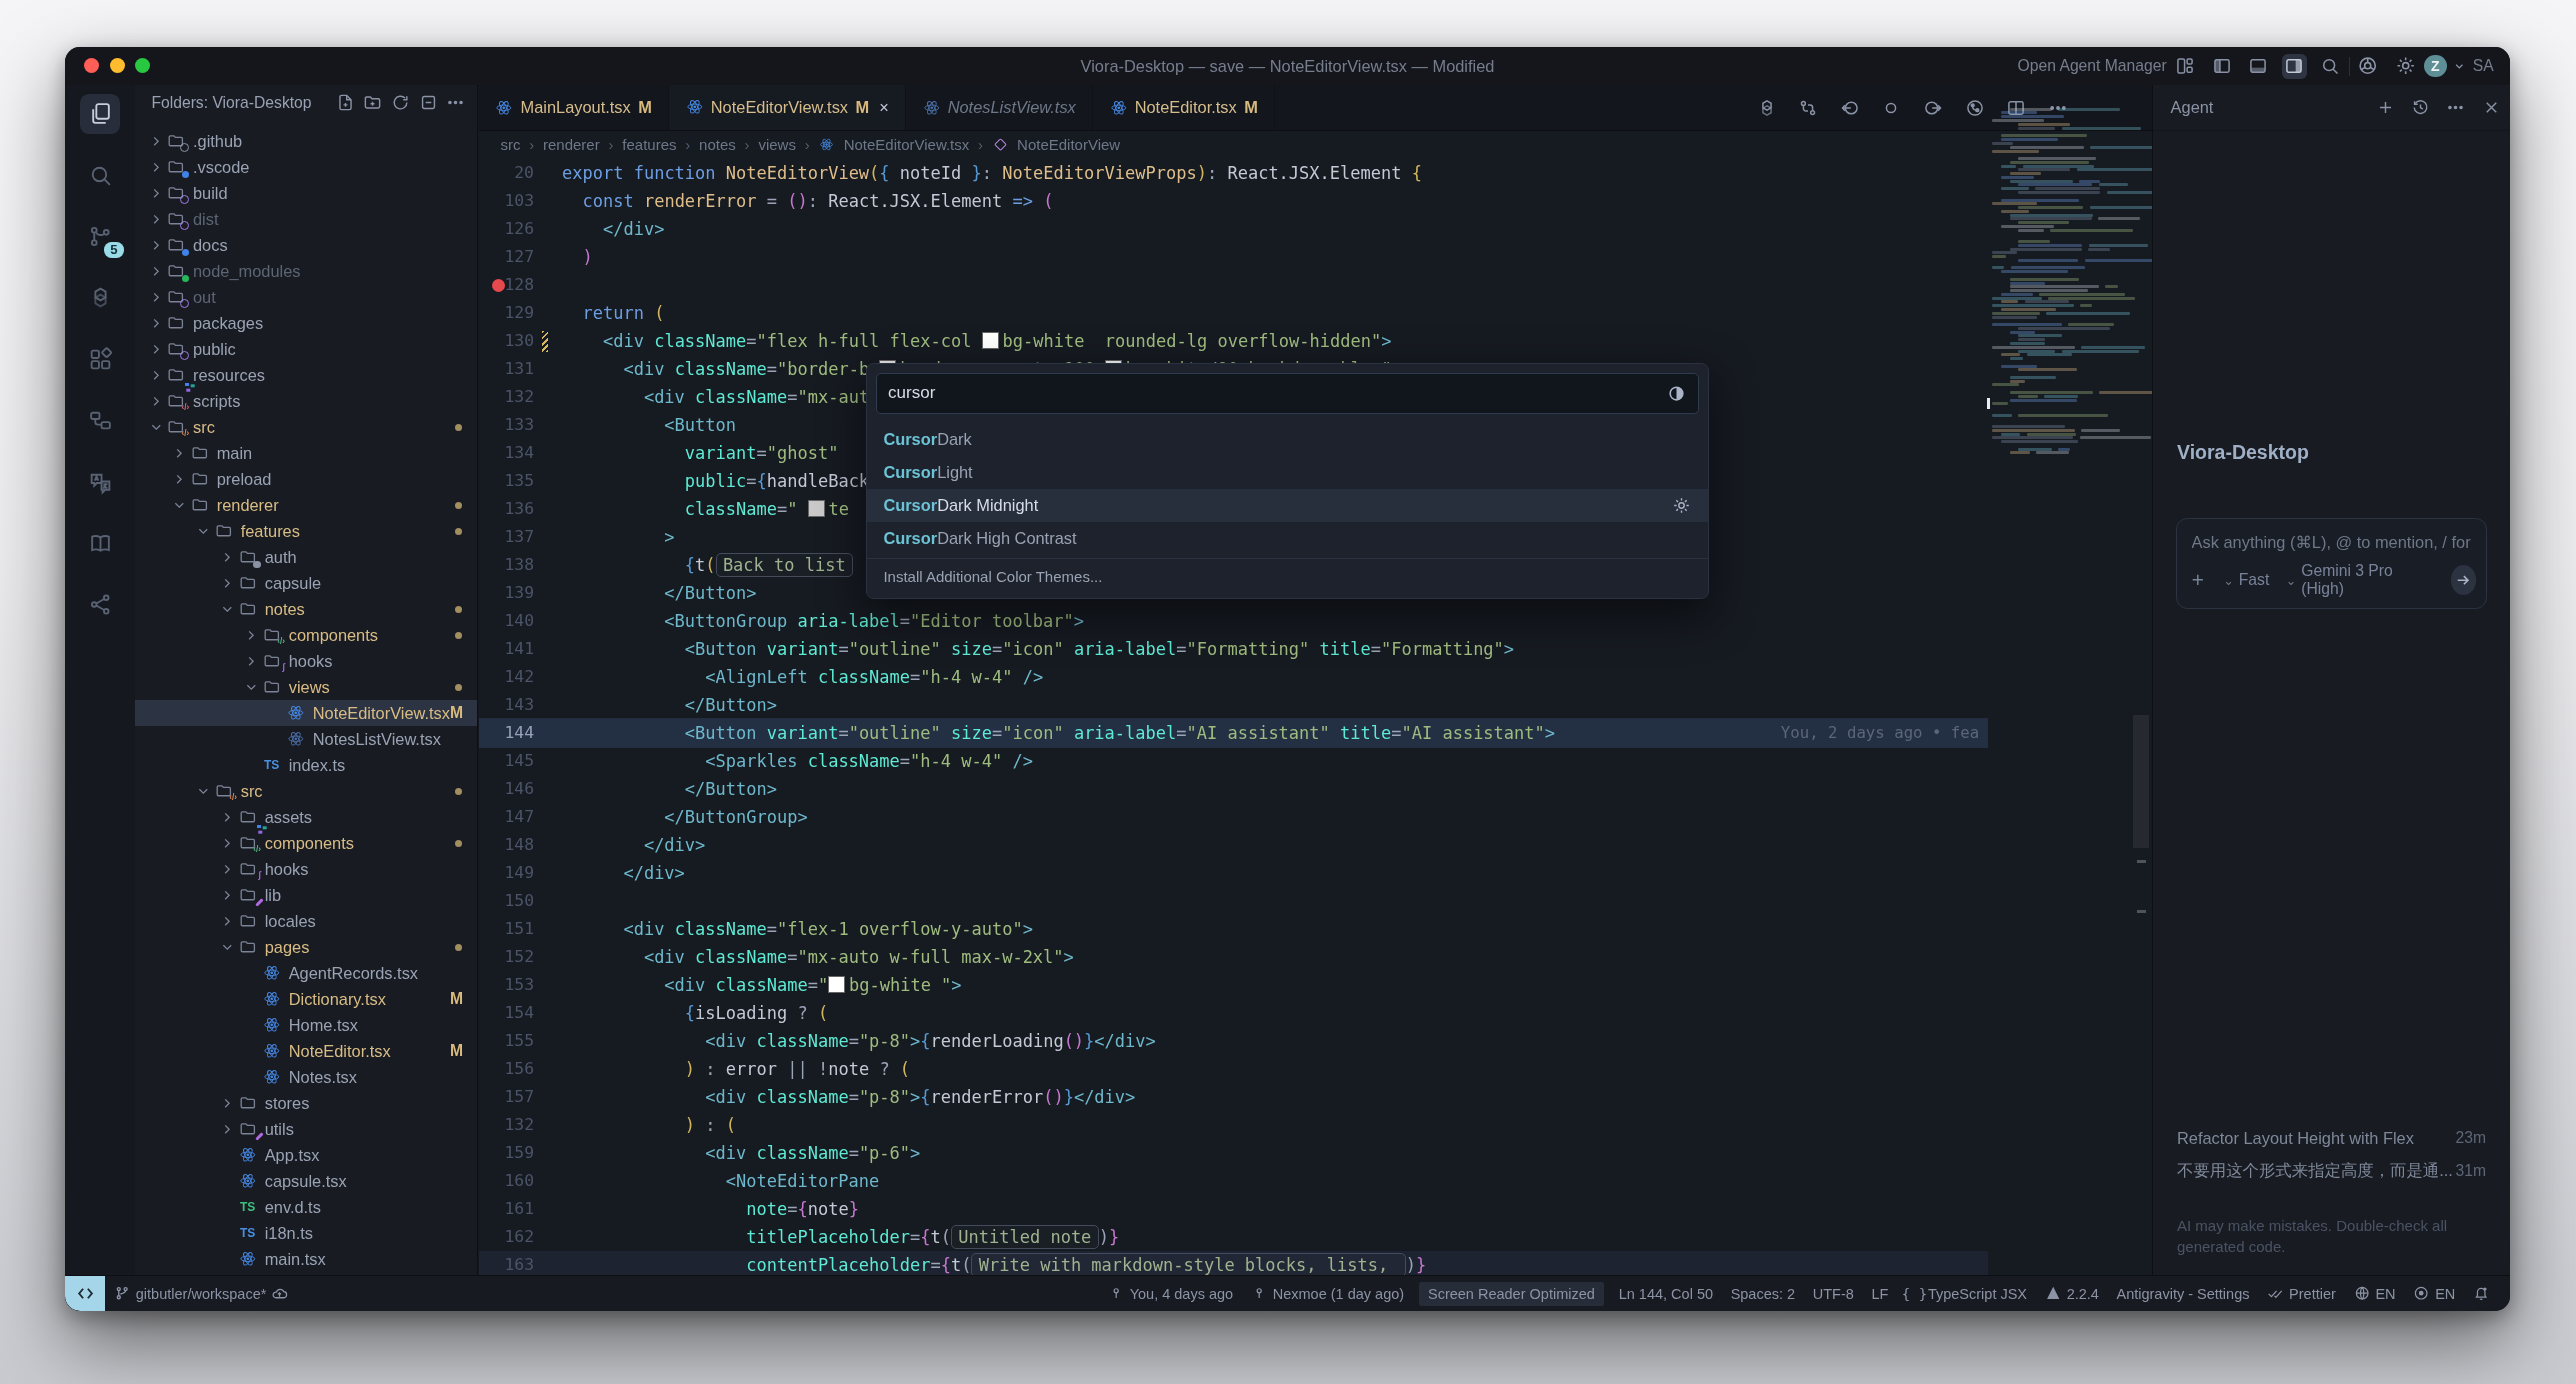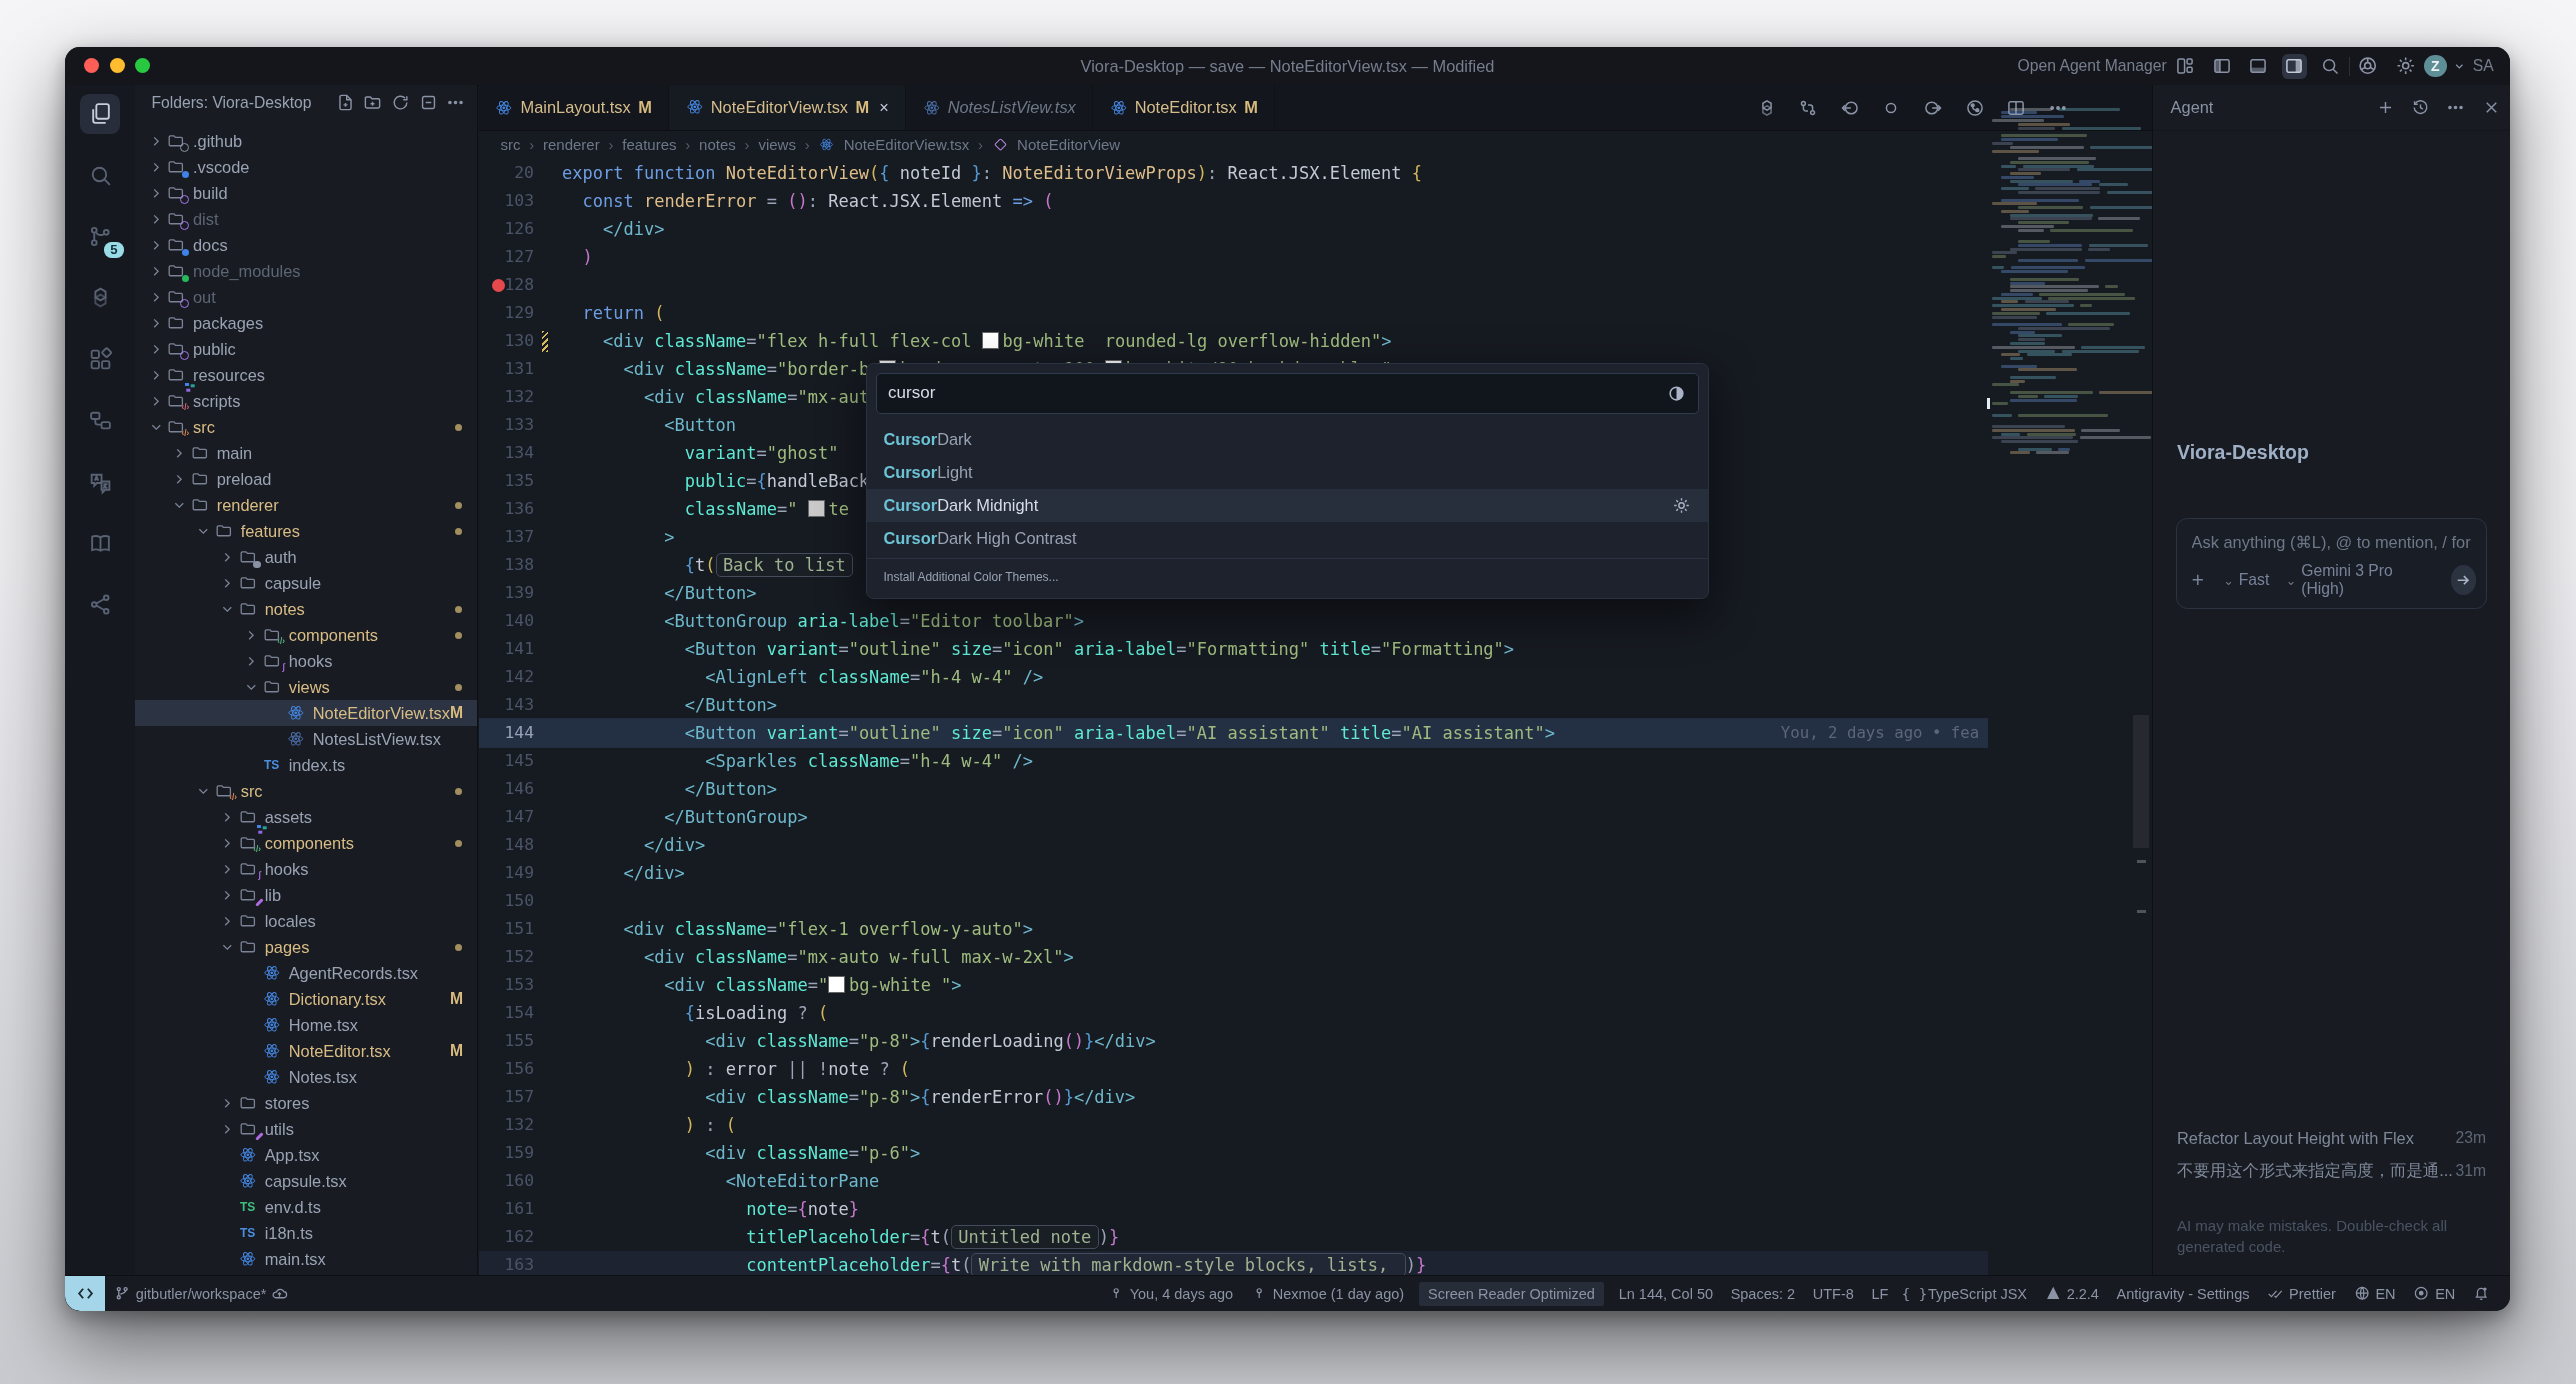--- a/index.html
+++ b/index.html
@@ -92,21 +92,21 @@
   
   #palette{position:absolute;left:801px;top:316px;width:841px;background:#1d222c;border:0.6px solid #2a3140;border-radius:7.5px;box-shadow:0 15px 44px rgba(0,0,0,.55);z-index:40;padding-bottom:3.8px;}
   #pal-input{margin:8.8px;height:39px;background:#11151c;border:0.6px solid #313b4e;border-radius:5px;display:flex;align-items:center;padding:0 11.3px;color:#d8dee9;font-size:17px;}
   #pal-input .sp{flex:1;}
   #pal-input .ic{color:#aab4c6;width:21.4px;height:21.4px;}
   .pitem{height:33px;display:flex;align-items:center;padding:0 16.4px;font-size:16.4px;color:#9aa3b4;}
   .pitem .match{color:#6cc3d5;font-weight:700;}
   .pitem.active{background:#272e3c;color:#d7dde8;}
   .pitem .sp{flex:1;}
   .pitem .ic{color:#aab4c6;width:20px;height:20px;}
-  #pal-footer{border-top:0.6px solid #2a3140;margin-top:3.8px;height:35px;display:flex;align-items:center;padding:0 16.4px;font-size:12px;color:#9aa3b4;}
+  #pal-footer{border-top:0.6px solid #2a3140;margin-top:3.8px;height:35px;display:flex;align-items:center;padding:0 16.4px;font-size:15px;color:#9aa3b4;}
   
   #agent{position:absolute;left:2087px;top:38px;width:358px;bottom:35px;background:#181b22;border-left:0.6px solid #0d0f13;box-sizing:border-box;}
   #ag-head{position:absolute;left:0;right:0;top:0;height:45px;display:flex;align-items:center;padding:0 14px 0 17.6px;color:#8a93a6;font-size:16.4px;border-bottom:0.6px solid #14161c;}
   #ag-head .sp{flex:1;}
   #ag-head .ic{width:22.6px;height:22.6px;margin-left:12.6px;color:#8a93a6;}
   #ag-title{position:absolute;left:24px;top:356px;font-size:19.5px;font-weight:700;color:#9fb0c6;}
   #ag-card{position:absolute;left:22.6px;right:22.6px;top:433px;height:89px;border:0.6px solid #2c3442;border-radius:11.3px;background:#191d26;}
   #ag-ph{position:absolute;left:15px;top:14px;right:12.6px;font-size:16.4px;color:#6e7888;white-space:nowrap;overflow:hidden;}
   #ag-row{position:absolute;left:12.6px;right:10px;bottom:10px;display:flex;align-items:center;gap:16.4px;color:#79839a;font-size:15.7px;}
   #ag-row .sp{flex:1;}

